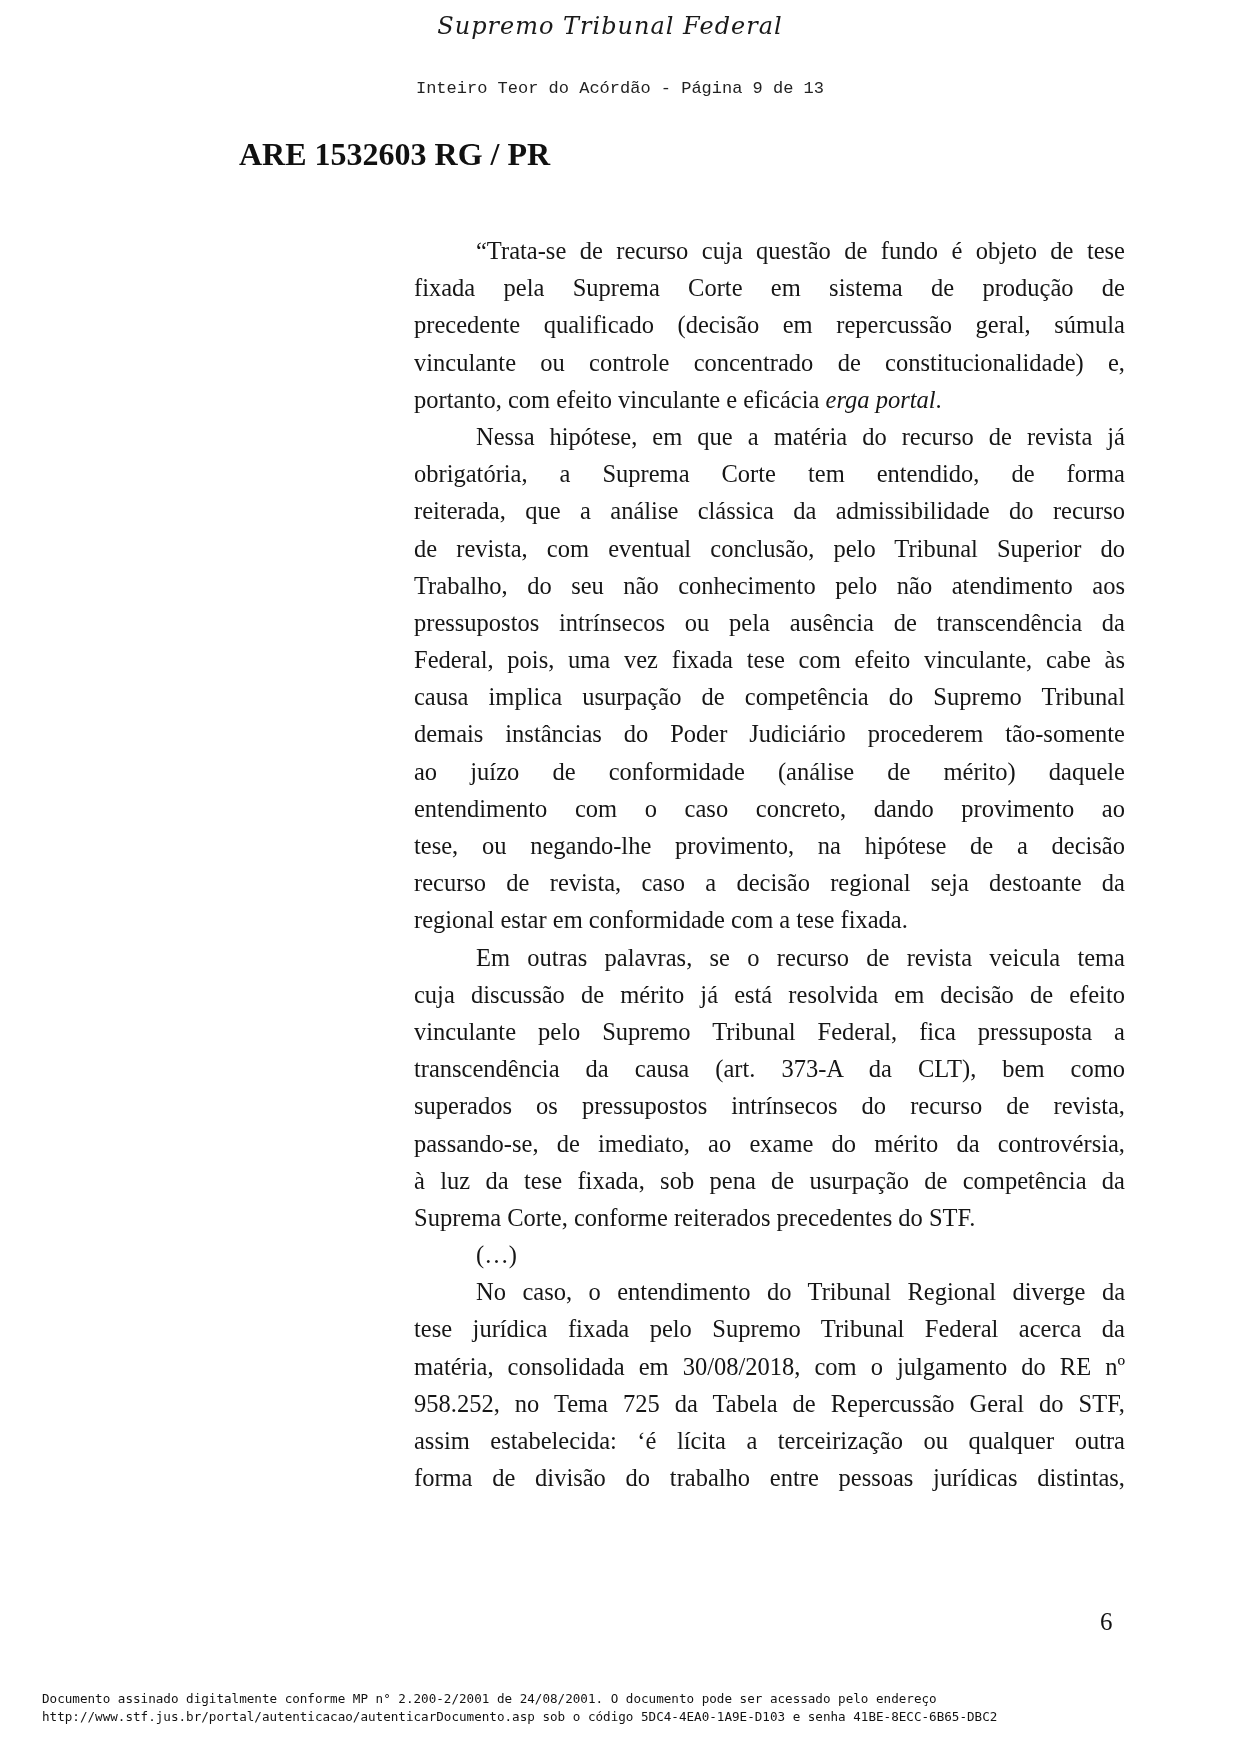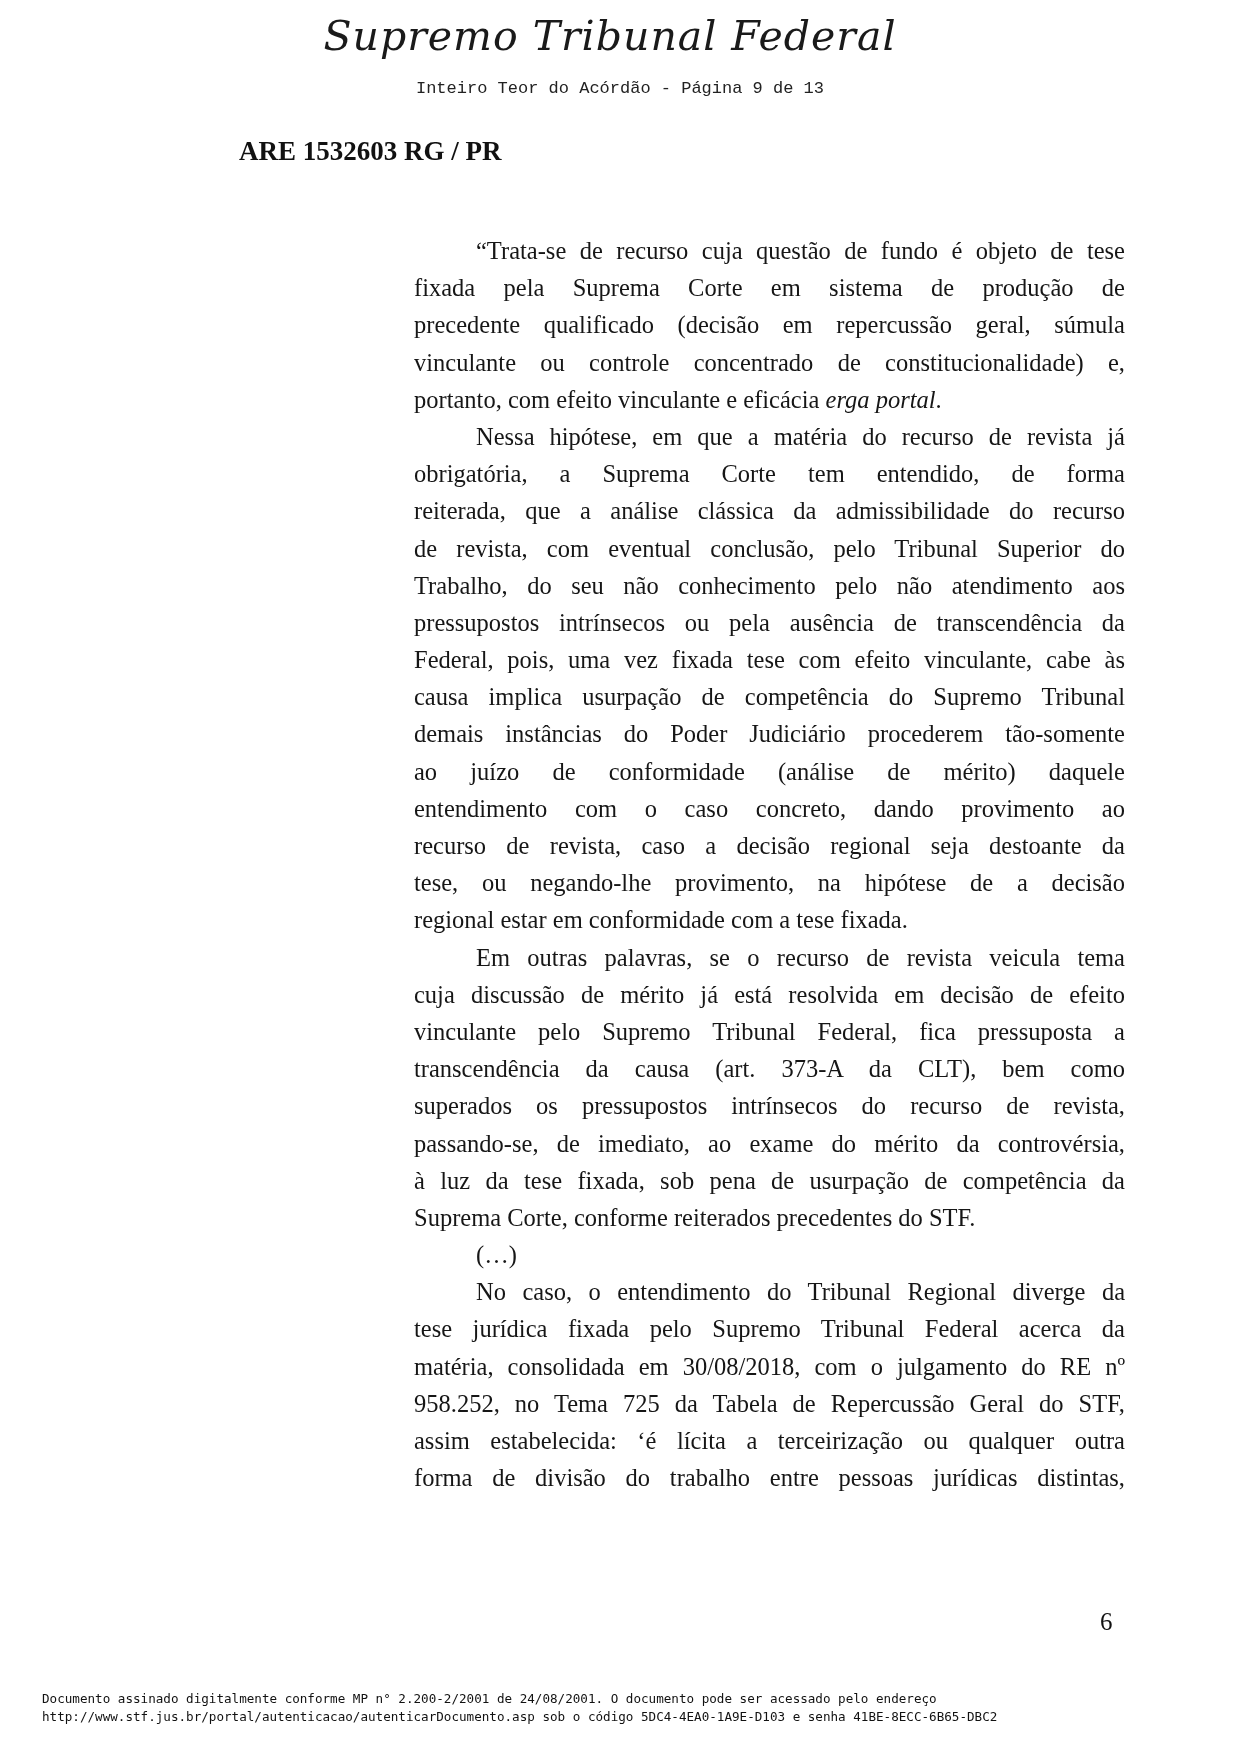--- a/index.html
+++ b/index.html
@@ -15,41 +15,41 @@
       color: #111111;
     }
     .header-title {
       position: absolute;
       top: 12px;
       left: 0;
       width: 1220px;
       text-align: center;
       font-family: "DejaVu Serif", serif;
       font-style: italic;
-      font-size: 41px;
+      font-size: 24px;
       letter-spacing: 1px;
       color: #1a1a1a;
     }
     .header-sub {
       position: absolute;
       top: 79px;
       left: 0;
       width: 1240px;
       text-align: center;
       font-family: Liberation Mono, monospace;
       font-size: 17px;
       color: #222222;
     }
     .case-id {
       position: absolute;
       top: 136px;
       left: 239px;
       font-family: "Liberation Serif", serif;
       font-weight: bold;
-      font-size: 27px;
+      font-size: 32px;
       color: #111111;
     }
     .body-text {
       position: absolute;
       top: 232px;
       left: 414px;
       width: 711px;
       font-family: "Liberation Serif", serif;
       font-size: 24.5px;
       line-height: 37.2px;
@@ -111,22 +111,22 @@
   <span class="line">obrigatória, a Suprema Corte tem entendido, de forma</span>
   <span class="line">reiterada, que a análise clássica da admissibilidade do recurso</span>
   <span class="line">de revista, com eventual conclusão, pelo Tribunal Superior do</span>
   <span class="line">Trabalho, do seu não conhecimento pelo não atendimento aos</span>
   <span class="line">pressupostos intrínsecos ou pela ausência de transcendência da</span>
   <span class="line">Federal, pois, uma vez fixada tese com efeito vinculante, cabe às</span>
   <span class="line">causa implica usurpação de competência do Supremo Tribunal</span>
   <span class="line">demais instâncias do Poder Judiciário procederem tão-somente</span>
   <span class="line">ao juízo de conformidade (análise de mérito) daquele</span>
   <span class="line">entendimento com o caso concreto, dando provimento ao</span>
+  <span class="line">tese, ou negando-lhe provimento, na hipótese de a decisão</span>
   <span class="line">recurso de revista, caso a decisão regional seja destoante da</span>
-  <span class="line">tese, ou negando-lhe provimento, na hipótese de a decisão</span>
   <span class="line last">regional estar em conformidade com a tese fixada.</span>
 
   <span class="line indent">Em outras palavras, se o recurso de revista veicula tema</span>
   <span class="line">cuja discussão de mérito já está resolvida em decisão de efeito</span>
   <span class="line">vinculante pelo Supremo Tribunal Federal, fica pressuposta a</span>
   <span class="line">transcendência da causa (art. 373-A da CLT), bem como</span>
   <span class="line">superados os pressupostos intrínsecos do recurso de revista,</span>
   <span class="line">passando-se, de imediato, ao exame do mérito da controvérsia,</span>
   <span class="line">à luz da tese fixada, sob pena de usurpação de competência da</span>
   <span class="line last">Suprema Corte, conforme reiterados precedentes do STF.</span>

